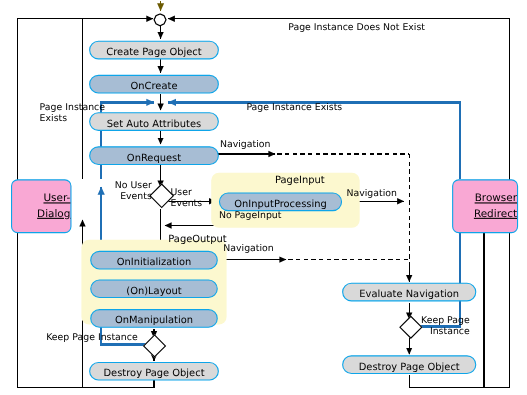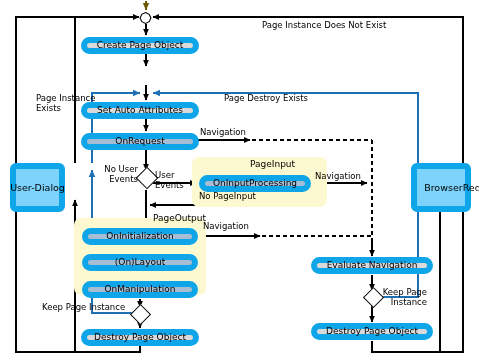--- a/index.html
+++ b/index.html
@@ -18,47 +18,48 @@
   #edges-layer {
     position: absolute;
     left: 0; top: 0;
     width: 479px;
     height: 359px;
   }
   .node {
     position: absolute;
     box-sizing: border-box;
     display: flex;
-    align-items: center;
+    align-items: flex-end;
     justify-content: center;
     text-align: center;
-    border: 6px solid #0ea5e9;
+    border: 1px solid #0ea5e9;
     font-size: 9px;
     color: #000000;
     line-height: 1.15;
     white-space: nowrap;
     z-index: 5;
   }
   .act-grey {
     background: #d9d9d9;
     border-radius: 10px;
     height: 17px;
   }
   .act-blue {
     background: #a7bdd4;
     border-radius: 10px;
     height: 17px;
   }
   .act-pink {
-    background: #7dd3fc;
+    background: #f9a8d4;
     border-radius: 6px;
     white-space: normal;
-    flex-direction: row;
+    flex-direction: column;
     font-size: 9.5px;
     line-height: 1.45;
+    text-decoration: underline;
   }
   .region {
     position: absolute;
     background: #fcf8cf;
     border: none;
     border-radius: 7px;
     z-index: 1;
   }
   .region-label {
     position: absolute;
@@ -188,20 +189,23 @@
   <div class="diamond" style="left:139px; top:170px; width:14px; height:14px;"></div>
 
   <div class="diamond" style="left:133px; top:307px; width:13px; height:13px;"></div>
 
   <div class="diamond" style="left:366px; top:290px; width:13px; height:13px;"></div>
 
   <div class="node act-grey" style="left:81px; top:37px; width:118px;">
     <span>Create Page Object</span>
   </div>
 
+  <div class="node act-blue" style="left:81px; top:68px; width:118px;">
+    <span>OnCreate</span>
+  </div>
 
   <div class="node act-grey" style="left:81px; top:102px; width:118px;">
     <span>Set Auto Attributes</span>
   </div>
 
   <div class="node act-blue" style="left:81px; top:133px; width:118px;">
     <span>OnRequest</span>
   </div>
 
   <div class="node act-blue" style="left:199px; top:175px; width:112px;">
@@ -245,21 +249,21 @@
   <div class="region-label" style="left:250px; top:159px;">PageInput</div>
   <div class="region-label" style="left:153px; top:213px;">PageOutput</div>
 
   <div class="edge-label" style="left:226px; top:21px;padding-left:36px;">Page Instance Does Not Exist</div>
 
   <div class="edge-label" style="left:36px; top:94px; width:56px;">
     <div>Page Instance</div>
     <div>Exists</div>
   </div>
 
-  <div class="edge-label" style="left:224px; top:94px;">Page Destroy Exists</div>
+  <div class="edge-label" style="left:224px; top:94px;">Page Instance Exists</div>
 
   <div class="edge-label" style="left:200px; top:128px;">Navigation</div>
 
   <div class="edge-label" style="left:94px; top:165px; width:44px; text-align:right;">
     <div>No User</div>
     <div>Events</div>
   </div>
 
   <div class="edge-label" style="left:155px; top:171px; width:40px; text-align:left;">
     <div>User</div>

